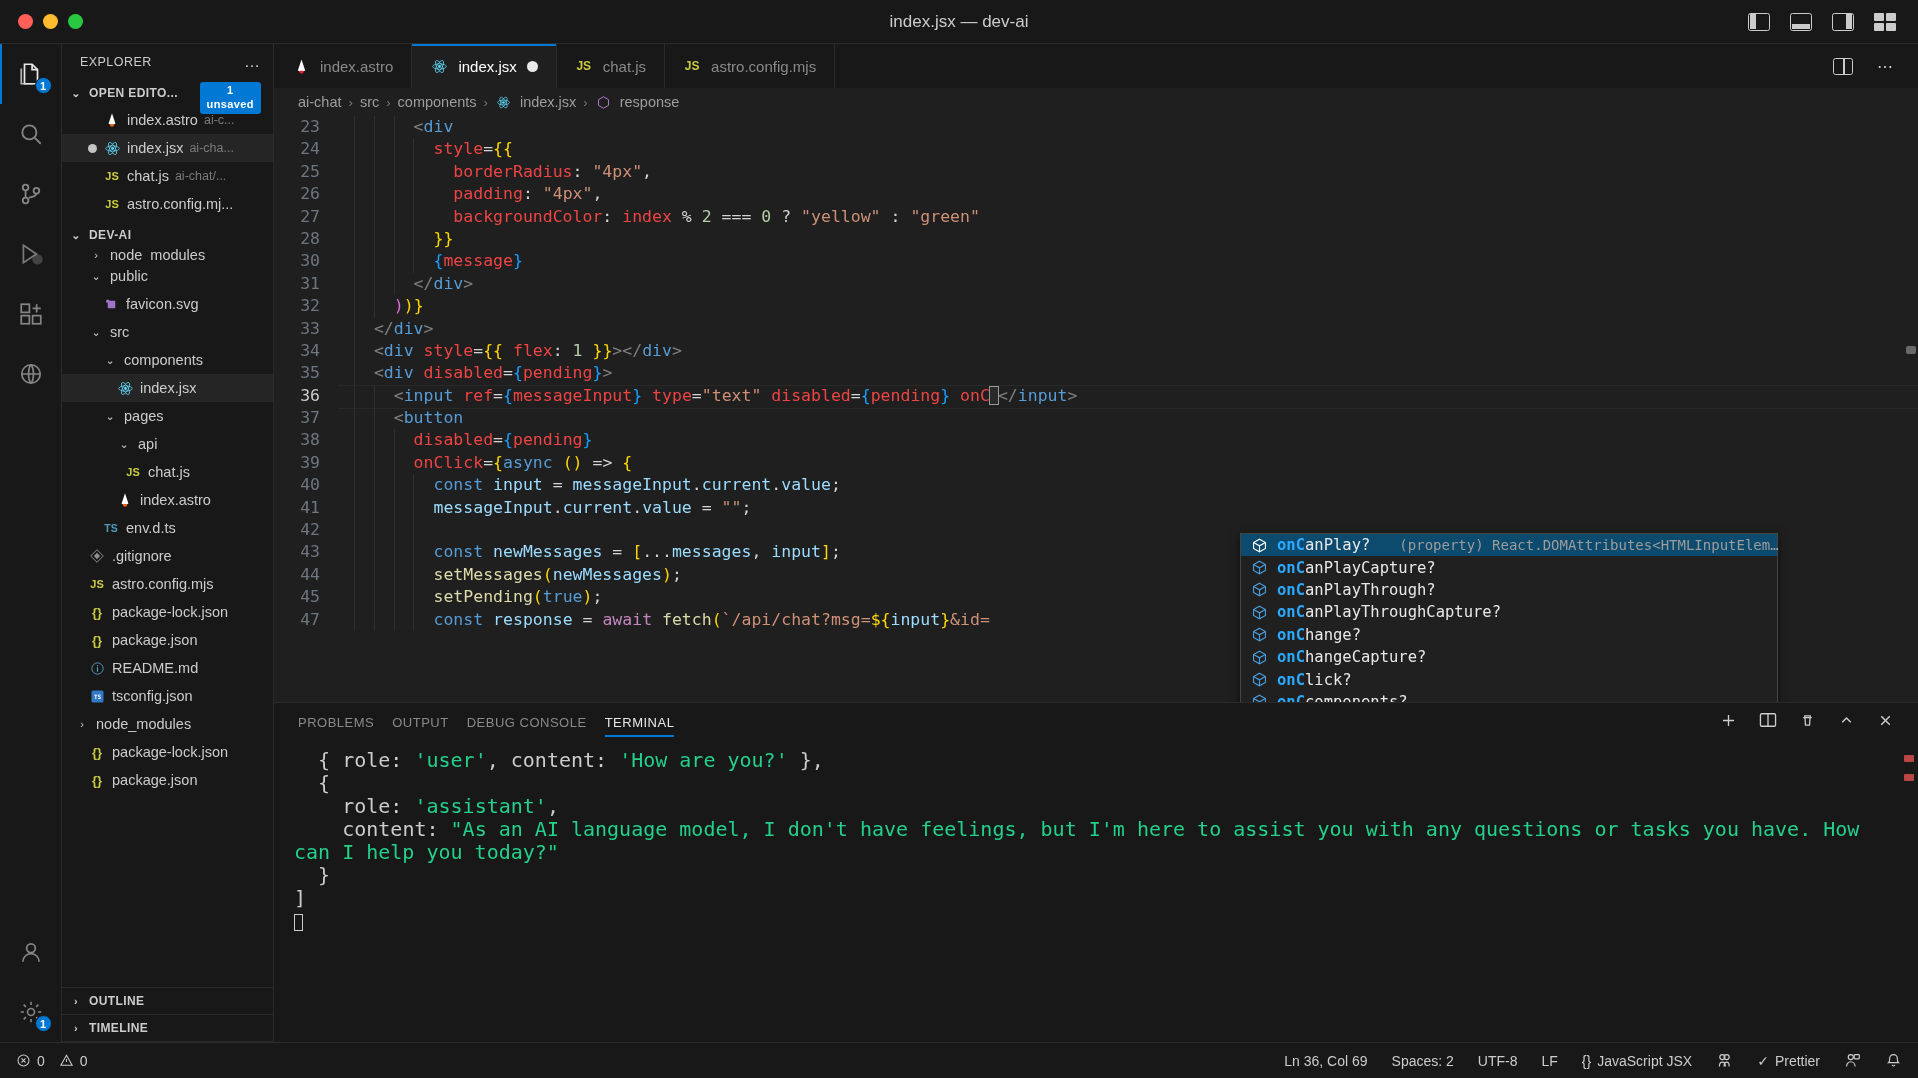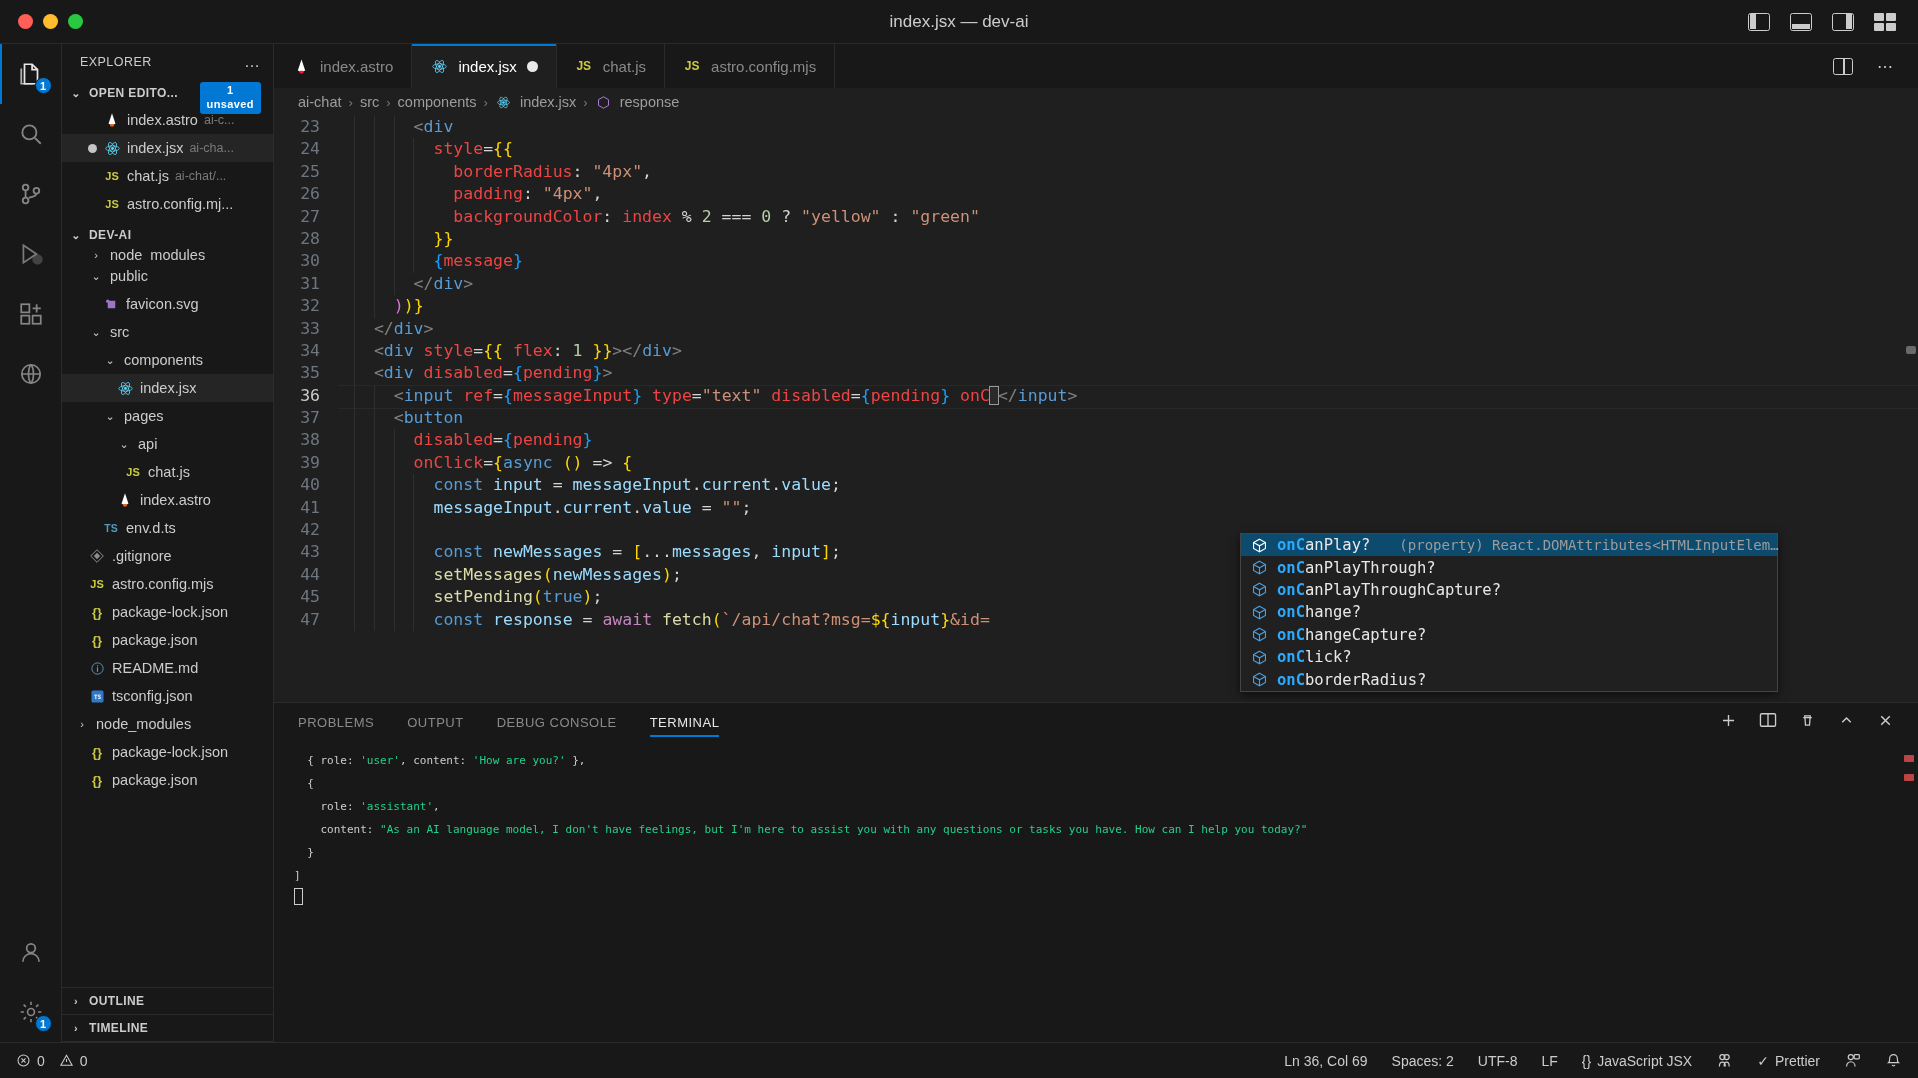--- a/index.html
+++ b/index.html
@@ -193,28 +193,28 @@
     padding: 0 10px; font-size: 15.5px; color: #d4d4d4; white-space: nowrap;
   }
   .sg-row.sel { background: #0c4a6e; }
   .sg-ico { width: 17px; height: 17px; flex: 0 0 17px; }
   .sg-label .m { color: #2aaaff; font-weight: bold; }
   .sg-label .rest { color: #e8e8e8; }
   .sg-detail { margin-left: auto; color: #9c9c9c; font-size: 14px; padding-left: 20px; }
 
   
   .panel { flex: 0 0 340px; background: #181818; display: flex; flex-direction: column; border-top: 1px solid #2b2b2b; position: relative; }
-  .panel-head { height: 38px; display: flex; align-items: center; padding: 0 24px; gap: 33px; position: relative; }
+  .panel-head { height: 38px; display: flex; align-items: center; padding: 0 24px; gap: 18px; position: relative; }
   .ptab { font-size: 13px; letter-spacing: .5px; color: #8a8a8a; position: relative; height: 38px; display: flex; align-items: center; }
   .ptab.active { color: #e7e7e7; }
   .ptab.active::after { content:""; position:absolute; left: 0; right: 0; bottom: 4px; height: 1.6px; background: #0078d4; }
   .panel-actions { margin-left: auto; display: flex; align-items: center; gap: 22px; color: #cccccc; }
   .term {
     flex: 1; padding: 8px 20px 0 20px; overflow: hidden;
-    font-family: "DejaVu Sans Mono", monospace; font-size: 11px; line-height: 23px;
+    font-family: "DejaVu Sans Mono", monospace; font-size: 20px; line-height: 23px;
     color: #cccccc; white-space: pre-wrap; word-break: break-word;
   }
   .t-str { color: #23d18b; }
   .t-cursor { display: inline-block; width: 9px; height: 17px; border: 1px solid #cccccc; vertical-align: -3px; }
   .term-scroll { position: absolute; right: 4px; top: 52px; width: 10px; }
   .term-scroll i { display:block; width:10px; height: 7px; background:#bb4444; margin-bottom: 12px; border-radius:1px; }
 
   
   .statusbar {
     height: 36px; flex: 0 0 36px; background: #181818;
@@ -598,20 +598,27 @@
         <div class="scroll-thumb"></div>
 
         <div class="suggest" id="suggest-widget">
             <div class="sg-row sel">
               <span class="sg-ico"><svg viewBox="0 0 20 20" width="17" height="17" fill="none" stroke="#ffffff" stroke-width="1.3">
                   <path d="M10 2.6l7 3.9v7l-7 3.9-7-3.9v-7z"></path>
                   <path d="M3 6.5l7 3.9 7-3.9M10 10.4v7"></path>
                 </svg></span>
               <span class="sg-label"><span class="m">on</span><span class="m">C</span><span class="rest">anPlay?</span></span>
               <span class="sg-detail">(property) React.DOMAttributes&lt;HTMLInputElem…</span>
+            </div>
+            <div class="sg-row">
+              <span class="sg-ico"><svg viewBox="0 0 20 20" width="17" height="17" fill="none" stroke="#4a9fe0" stroke-width="1.3">
+                  <path d="M10 2.6l7 3.9v7l-7 3.9-7-3.9v-7z"></path>
+                  <path d="M3 6.5l7 3.9 7-3.9M10 10.4v7"></path>
+                </svg></span>
+              <span class="sg-label"><span class="m">on</span><span class="m">C</span><span class="rest">anPlayCapture?</span></span>
             </div>
             <div class="sg-row">
               <span class="sg-ico"><svg viewBox="0 0 20 20" width="17" height="17" fill="none" stroke="#4a9fe0" stroke-width="1.3">
                   <path d="M10 2.6l7 3.9v7l-7 3.9-7-3.9v-7z"></path>
                   <path d="M3 6.5l7 3.9 7-3.9M10 10.4v7"></path>
                 </svg></span>
               <span class="sg-label"><span class="m">on</span><span class="m">C</span><span class="rest">anPlayThrough?</span></span>
             </div>
             <div class="sg-row">
               <span class="sg-ico"><svg viewBox="0 0 20 20" width="17" height="17" fill="none" stroke="#4a9fe0" stroke-width="1.3">
@@ -639,21 +646,21 @@
                   <path d="M10 2.6l7 3.9v7l-7 3.9-7-3.9v-7z"></path>
                   <path d="M3 6.5l7 3.9 7-3.9M10 10.4v7"></path>
                 </svg></span>
               <span class="sg-label"><span class="m">on</span><span class="m">C</span><span class="rest">lick?</span></span>
             </div>
             <div class="sg-row">
               <span class="sg-ico"><svg viewBox="0 0 20 20" width="17" height="17" fill="none" stroke="#4a9fe0" stroke-width="1.3">
                   <path d="M10 2.6l7 3.9v7l-7 3.9-7-3.9v-7z"></path>
                   <path d="M3 6.5l7 3.9 7-3.9M10 10.4v7"></path>
                 </svg></span>
-              <span class="sg-label"><span class="m">on</span><span class="m">C</span><span class="rest">borderRadius?</span></span>
+              <span class="sg-label"><span class="m">on</span><span class="m">C</span><span class="rest">components?</span></span>
             </div>
           </div>
       </div>
 
       <div class="panel">
         <div class="panel-head">
           <span class="ptab">PROBLEMS</span>
           <span class="ptab">OUTPUT</span>
           <span class="ptab">DEBUG CONSOLE</span>
           <span class="ptab active">TERMINAL</span>

